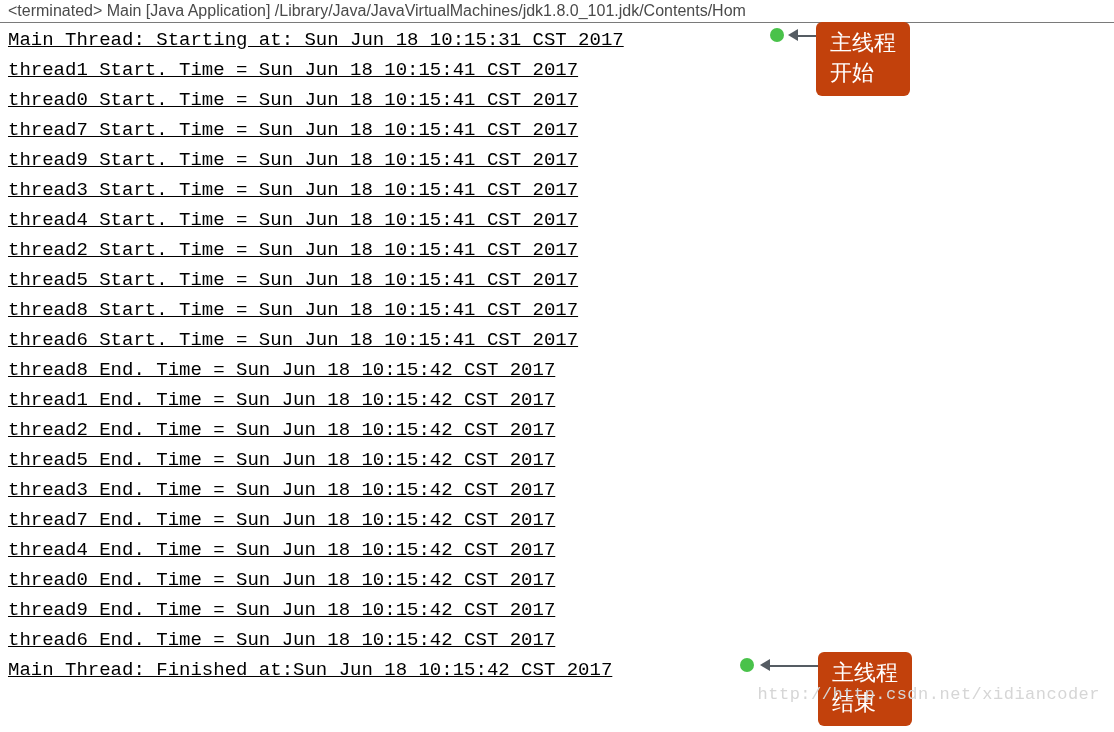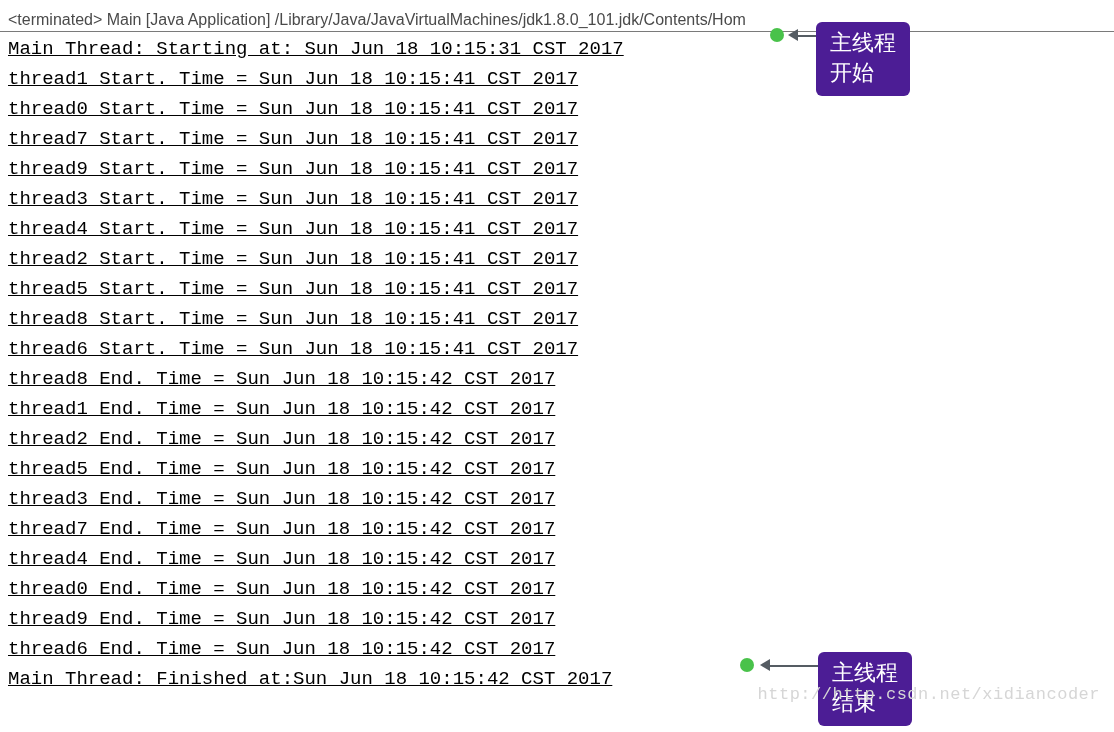--- a/index.html
+++ b/index.html
@@ -18,21 +18,20 @@
   .header {
     border-bottom: 1px solid #7a7a7a;
     padding: 0 4px 0 8px;
     height: 22px;
     line-height: 22px;
     white-space: nowrap;
     overflow: hidden;
     color: #4a4a4a;
     font-family: "Helvetica Neue", Arial, sans-serif;
     font-size: 16px;
-    margin-top: 9px;
   }
   .header .term {
     color: #4a4a4a;
   }
   .console {
     padding: 2px 0 0 8px;
     white-space: pre;
   }
   .line {
     white-space: pre;
@@ -61,21 +60,21 @@
   .arrow-head {
     width: 0;
     height: 0;
     border-top: 6px solid transparent;
     border-bottom: 6px solid transparent;
     border-right: 10px solid #555c63;
     margin-top: 7px;
     flex: 0 0 auto;
   }
   .bubble {
-    background: #4c1d95;
+    background: #c2410c;
     color: #ffffff;
     font-family: "PingFang SC","Hiragino Sans GB","Microsoft YaHei",sans-serif;
     font-size: 22px;
     line-height: 30px;
     padding: 6px 14px 8px 14px;
     border-radius: 6px;
     white-space: pre;
   }
   .watermark {
     position: absolute;

